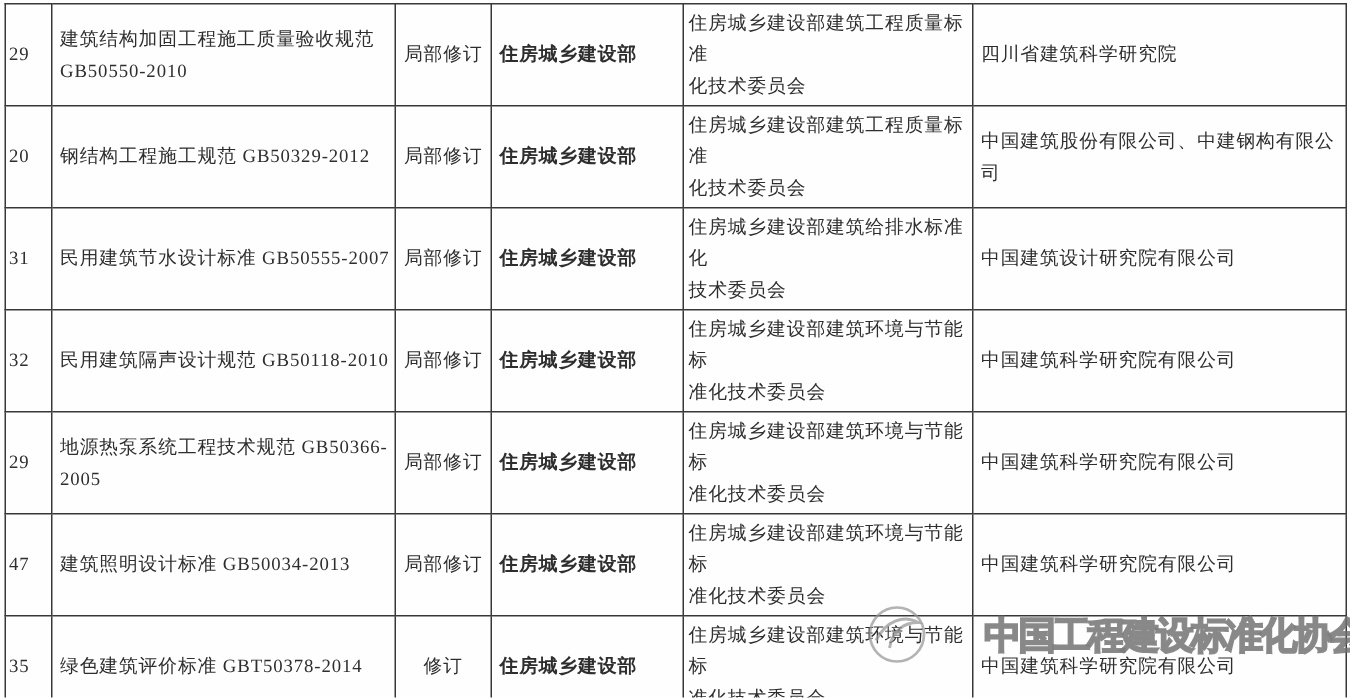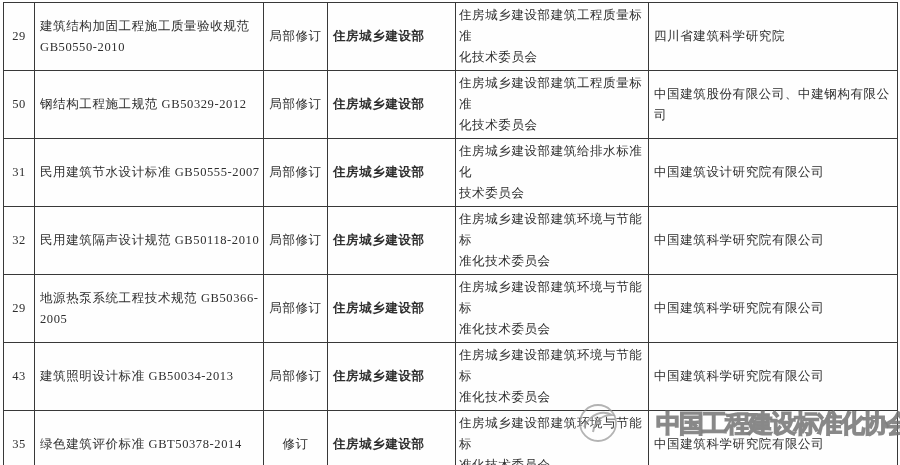--- a/index.html
+++ b/index.html
@@ -31,21 +31,21 @@
     color: #2e2e2e;
     letter-spacing: 0.6px;
     line-height: 21px;
     vertical-align: middle;
     padding: 2px 2px 2px 4px;
     white-space: pre-wrap;
     height: 49px;
     overflow: hidden;
     word-break: break-all;
   }
-  td.c-no   { text-align: center; padding: 2px; }
+  td.c-no   { padding: 2px; }
   td.c-name { padding-left: 5px; }
   td.c-rev  { text-align: center; padding: 2px; }
   td.c-min  { padding-left: 5px; font-weight: bold; }
   td.c-com  { padding-left: 3px; padding-right: 1px; }
   td.c-org  { padding-left: 5px; }
 
   .watermark {
     position: absolute;
     left: 574px;
     top: 399px;
@@ -90,21 +90,21 @@
           <td class="c-no">29</td>
           <td class="c-name">建筑结构加固工程施工质量验收规范
 GB50550-2010</td>
           <td class="c-rev">局部修订</td>
           <td class="c-min">住房城乡建设部</td>
           <td class="c-com">住房城乡建设部建筑工程质量标准
 化技术委员会</td>
           <td class="c-org">四川省建筑科学研究院</td>
         </tr>
         <tr>
-          <td class="c-no">50</td>
+          <td class="c-no">20</td>
           <td class="c-name">钢结构工程施工规范 GB50329-2012</td>
           <td class="c-rev">局部修订</td>
           <td class="c-min">住房城乡建设部</td>
           <td class="c-com">住房城乡建设部建筑工程质量标准
 化技术委员会</td>
           <td class="c-org">中国建筑股份有限公司、中建钢构有限公司</td>
         </tr>
         <tr>
           <td class="c-no">31</td>
           <td class="c-name">民用建筑节水设计标准 GB50555-2007</td>
@@ -126,21 +126,21 @@
         <tr>
           <td class="c-no">29</td>
           <td class="c-name">地源热泵系统工程技术规范 GB50366-2005</td>
           <td class="c-rev">局部修订</td>
           <td class="c-min">住房城乡建设部</td>
           <td class="c-com">住房城乡建设部建筑环境与节能标
 准化技术委员会</td>
           <td class="c-org">中国建筑科学研究院有限公司</td>
         </tr>
         <tr>
-          <td class="c-no">43</td>
+          <td class="c-no">47</td>
           <td class="c-name">建筑照明设计标准 GB50034-2013</td>
           <td class="c-rev">局部修订</td>
           <td class="c-min">住房城乡建设部</td>
           <td class="c-com">住房城乡建设部建筑环境与节能标
 准化技术委员会</td>
           <td class="c-org">中国建筑科学研究院有限公司</td>
         </tr>
         <tr>
           <td class="c-no">35</td>
           <td class="c-name">绿色建筑评价标准 GBT50378-2014</td>

